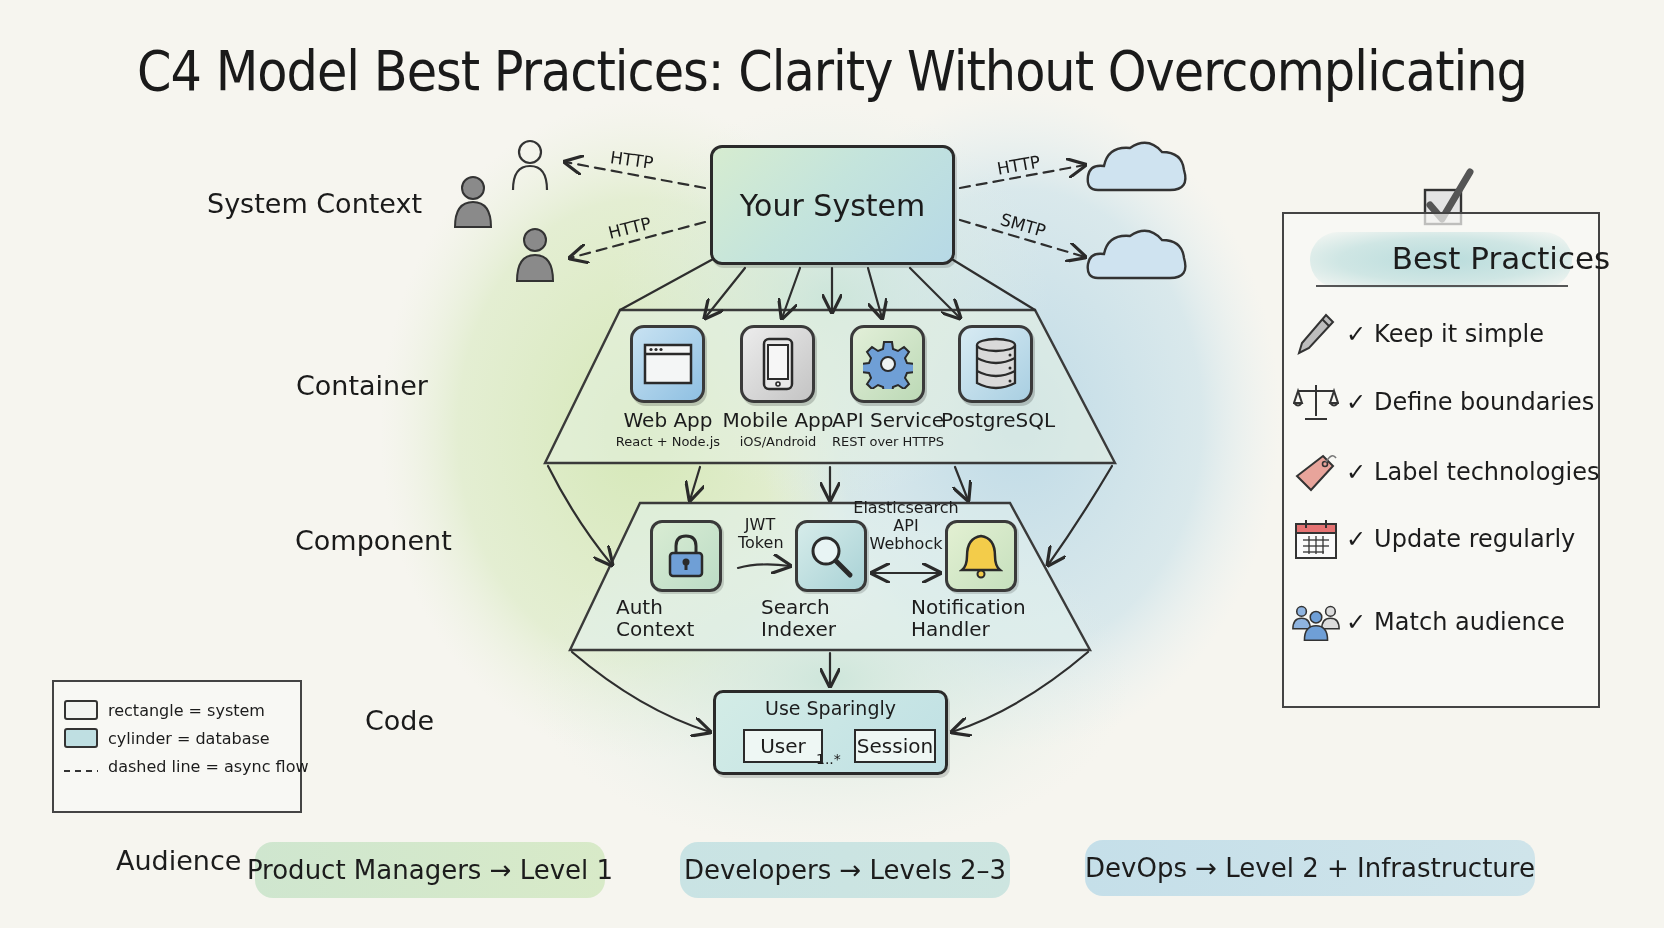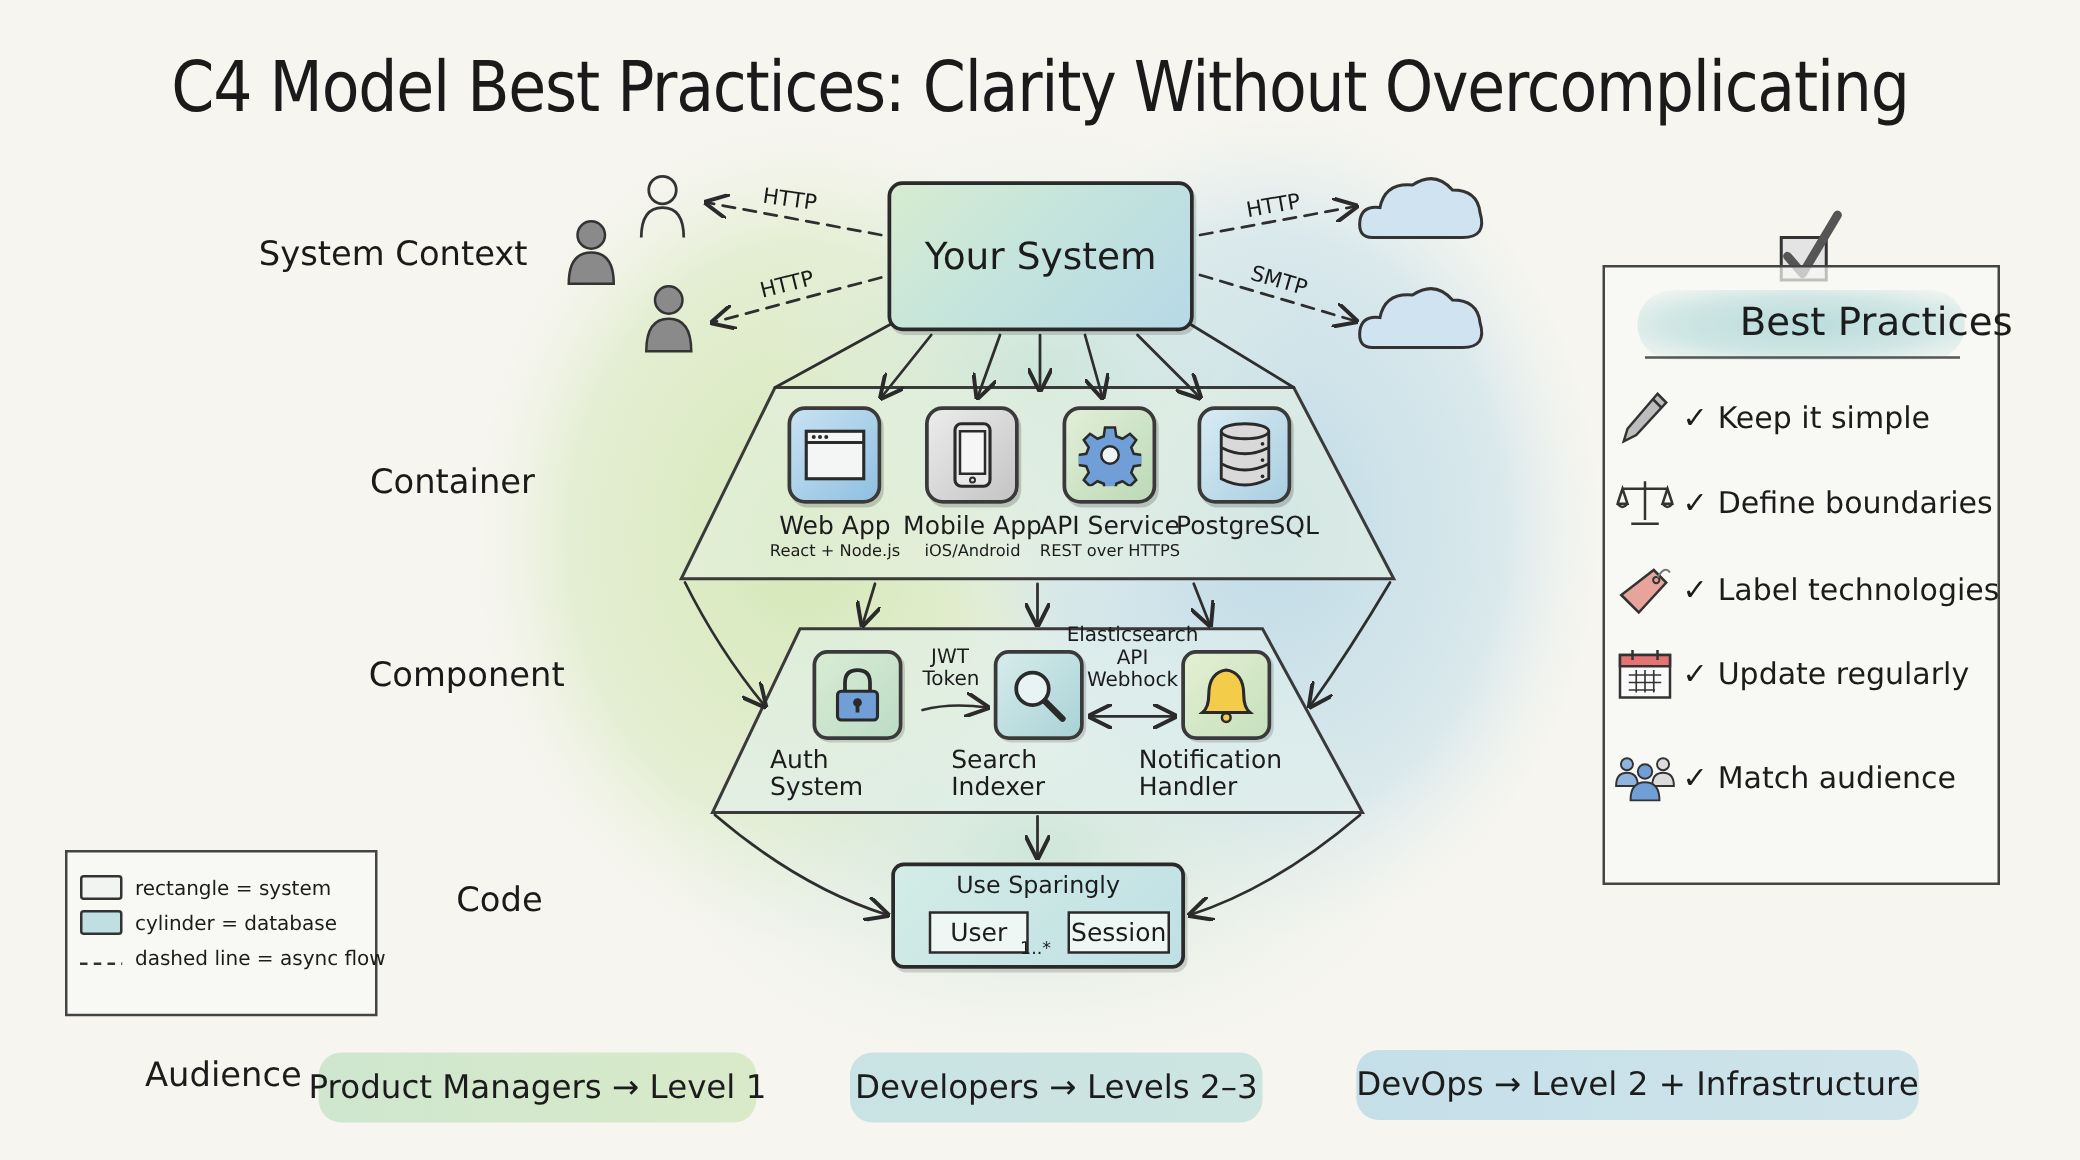--- a/index.html
+++ b/index.html
@@ -269,21 +269,21 @@
   <div>Token</div>
 </div>
 <div class="abs mini-label" style="left:848px; top:488px; width:116px;margin-top:11px;">
   <div>Elasticsearch</div>
   <div>API</div>
   <div>Webhock</div>
 </div>
 
 <div class="abs piece-label" style="left:616px; top:596px;">
   <div>Auth</div>
-  <div>System</div>
+  <div>Context</div>
 </div>
 <div class="abs piece-label" style="left:761px; top:596px;">
   <div>Search</div>
   <div>Indexer</div>
 </div>
 <div class="abs piece-label" style="left:911px; top:596px;">
   <div>Notification</div>
   <div>Handler</div>
 </div>
 

